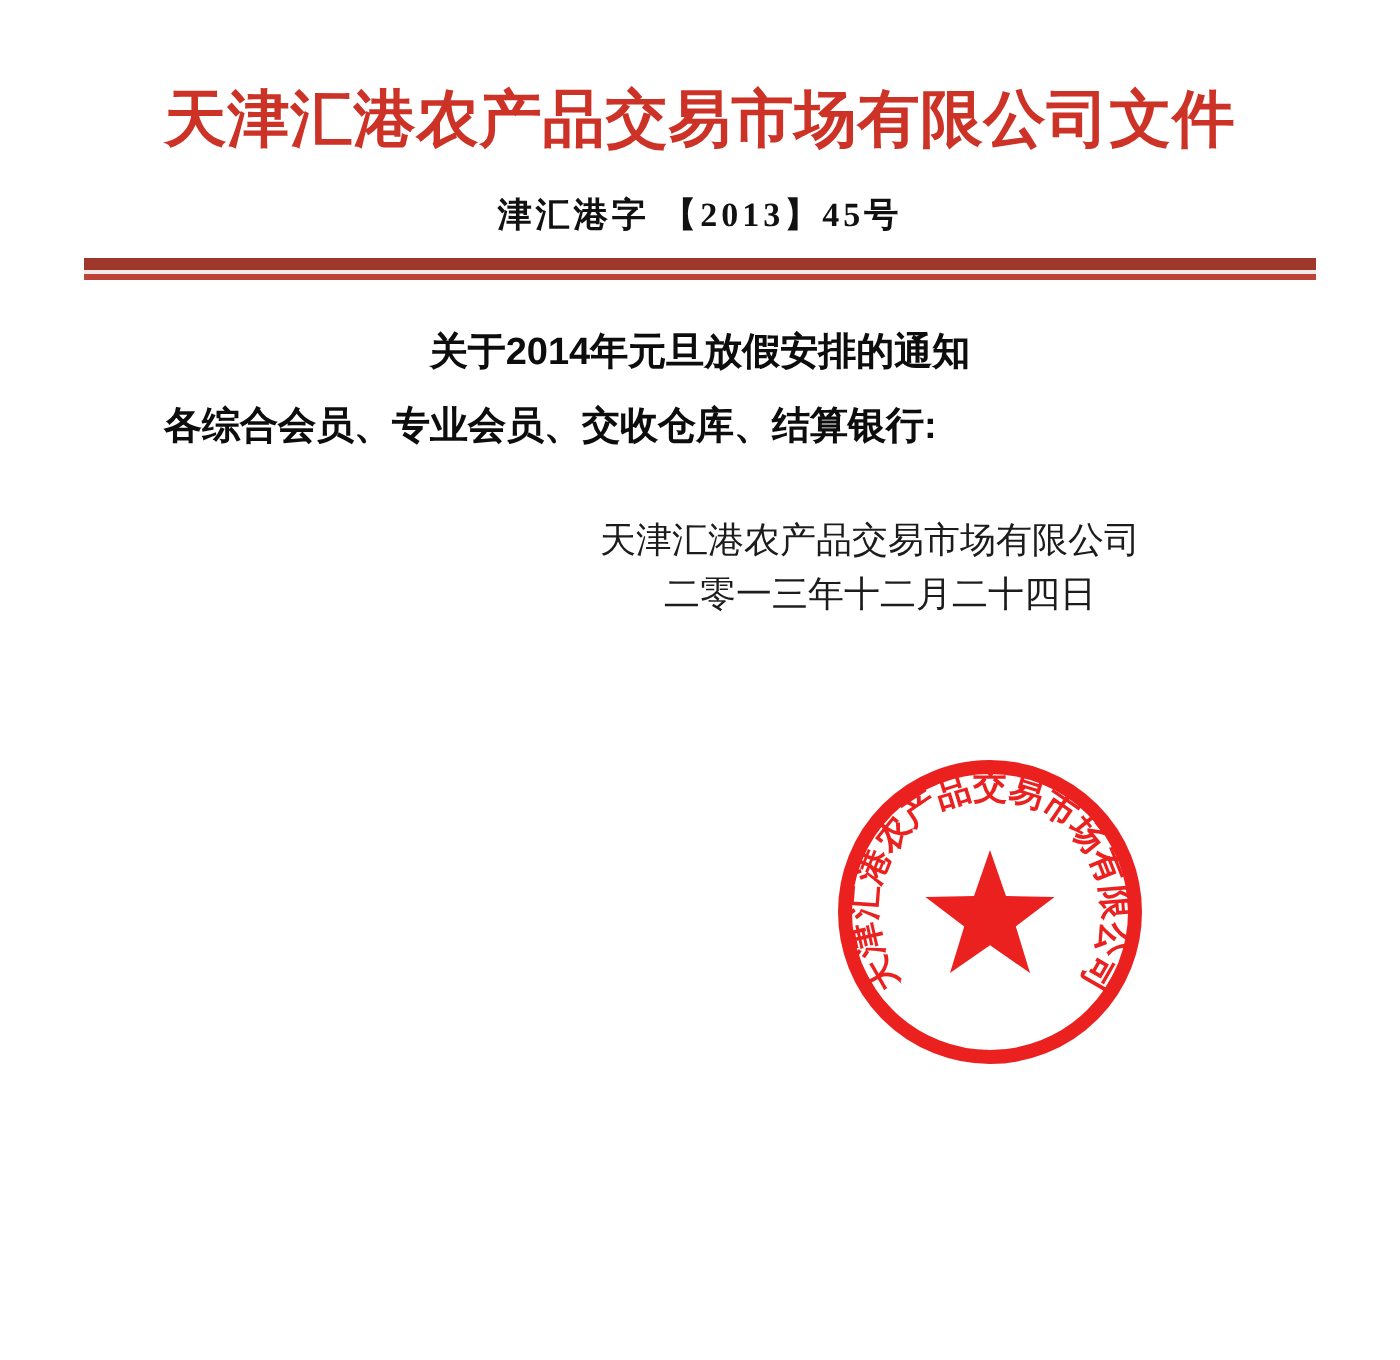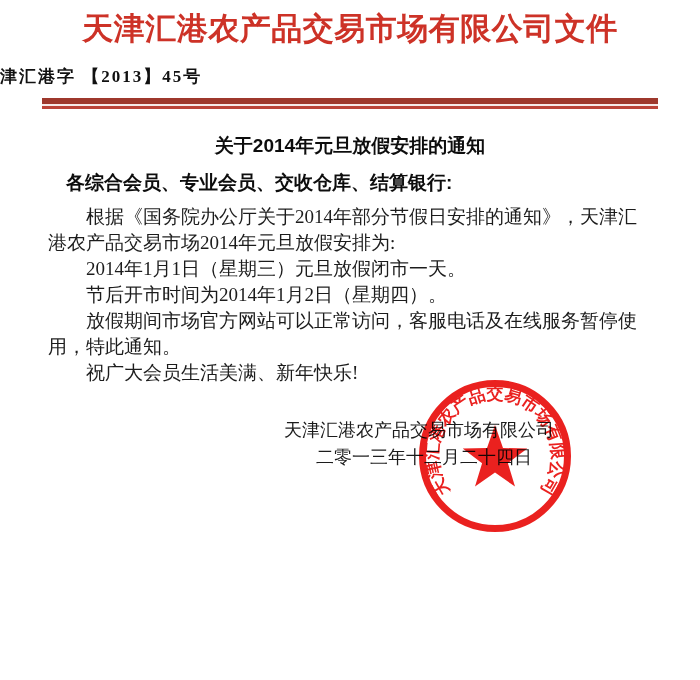--- a/index.html
+++ b/index.html
@@ -7,32 +7,32 @@
     position: relative;
     width: 700px;
     height: 680px;
     background: #ffffff;
     overflow: hidden;
     font-family: "Liberation Serif", serif;
     color: #1c1c1c;
   }
   .header-title {
     margin: 0;
-    padding-top: 8px;
+    padding-top: 39px;
     text-align: center;
     font-family: "Liberation Sans", sans-serif;
     font-weight: bold;
     font-size: 31px;
     line-height: 42px;
     color: #cd3227;
     letter-spacing: 0.5px;
   }
   .doc-number {
     margin-top: 16px;
-    text-align: left;
+    text-align: center;
     font-weight: bold;
     font-size: 17px;
     line-height: 22px;
     letter-spacing: 2px;
     color: #111111;
   }
   .rule {
     margin: 10px 42px 0 42px;
   }
   .rule-top    { height: 6px; background: #9e382c; }
@@ -41,21 +41,21 @@
   .notice-title {
     margin: 22px 0 0 0;
     text-align: center;
     font-family: "Liberation Sans", sans-serif;
     font-weight: bold;
     font-size: 19px;
     line-height: 30px;
     color: #0d0d0d;
   }
   .content {
-    margin-left: 48px;
+    margin-left: 64px;
     width: 596px;
   }
   .salutation {
     margin-top: 10px;
     padding-left: 18px;
     font-family: "Liberation Sans", sans-serif;
     font-weight: bold;
     font-size: 19px;
     line-height: 24px;
     color: #0d0d0d;
@@ -110,27 +110,20 @@
     <div class="rule-top"></div>
     <div class="rule-gap"></div>
     <div class="rule-bottom"></div>
   </div>
 
   <h2 class="notice-title">关于2014年元旦放假安排的通知</h2>
 
   <div class="content">
     <div class="salutation">各综合会员、专业会员、交收仓库、结算银行:</div>
 
-    <div class="body-text">
-      <p>根据《国务院办公厅关于2014年部分节假日安排的通知》，天津汇港农产品交易市场2014年元旦放假安排为:</p>
-      <p>2014年1月1日（星期三）元旦放假闭市一天。</p>
-      <p>节后开市时间为2014年1月2日（星期四）。</p>
-      <p>放假期间市场官方网站可以正常访问，客服电话及在线服务暂停使用，特此通知。</p>
-      <p>祝广大会员生活美满、新年快乐!</p>
-    </div>
 
     <div class="closing">
       <div class="closing-company">天津汇港农产品交易市场有限公司</div>
       <div class="closing-date">二零一三年十二月二十四日</div>
     </div>
   </div>
 
   <svg class="seal" viewBox="0 0 170 170" aria-hidden="true">
     <circle cx="85" cy="85" r="72.5" fill="none" stroke="#e9100e" stroke-width="7"></circle>
     <polygon fill="#e9100e" points="85,54 93,77 117.3,77.5 97.9,92.2 105,115.5 85,101.6 65,115.5 72.1,92.2 52.7,77.5 77,77"></polygon>

